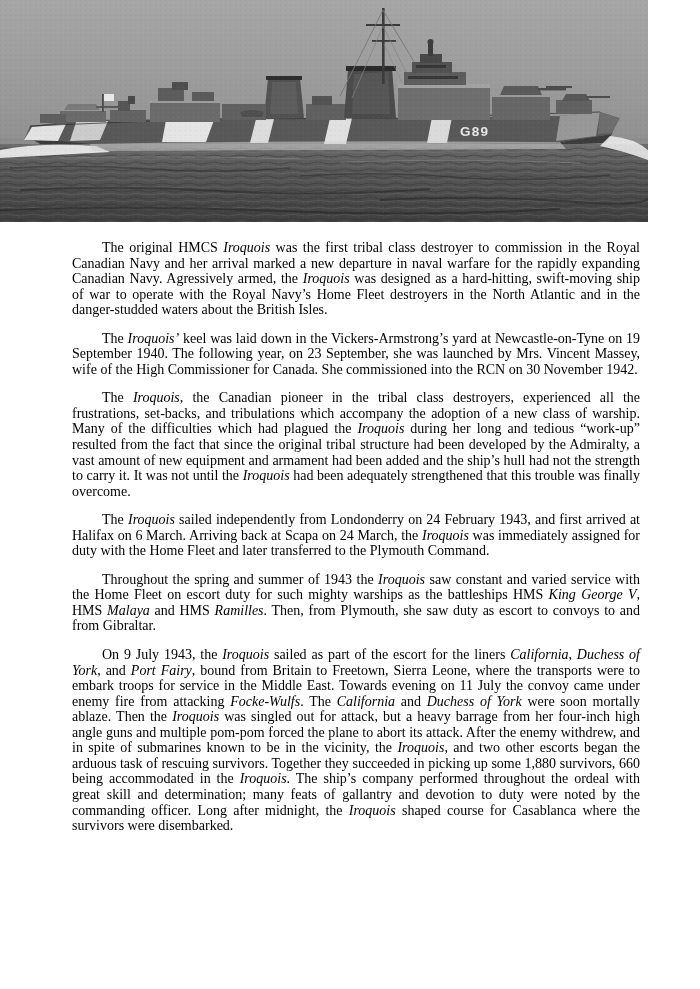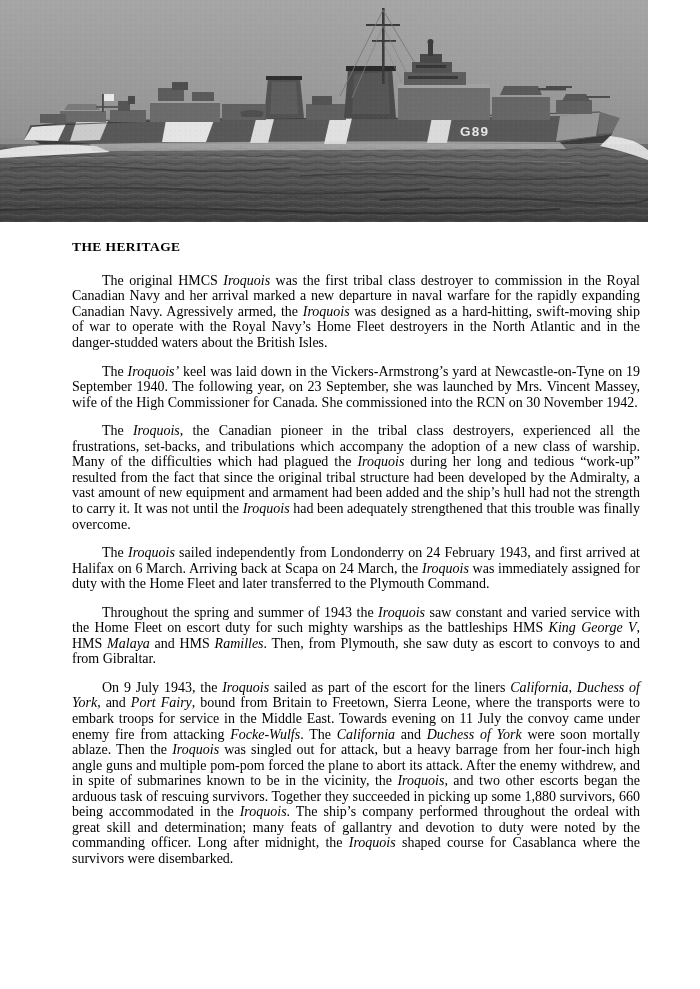--- a/index.html
+++ b/index.html
@@ -192,21 +192,20 @@
       <path d="M0 210 Q140 205 280 211 T560 209" stroke="#222" stroke-width="2" fill="none"></path>
       <path d="M60 158 Q180 155 300 159" stroke="#8c8c8c" stroke-width="1" fill="none"></path>
       <path d="M340 162 Q460 158 580 163" stroke="#8c8c8c" stroke-width="1" fill="none"></path>
     </g>
 
     <rect x="0" y="0" width="648" height="222" fill="url(#grain)"></rect>
   </svg>
 </div>
 
 <div id="content">
-  <h1 id="page-title">THE HERITAGE</h1>
 
   <p class="para"><span>The original HMCS </span><i>Iroquois</i><span> was the first tribal class destroyer to commission in the Royal Canadian Navy and her arrival marked a new departure in naval warfare for the rapidly expanding Canadian Navy. Agressively armed, the </span><i>Iroquois</i><span> was designed as a hard-hitting, swift-moving ship of war to operate with the Royal Navy’s Home Fleet destroyers in the North Atlantic and in the danger-studded waters about the British Isles.</span></p>
   <p class="para"><span>The </span><i>Iroquois’</i><span> keel was laid down in the Vickers-Armstrong’s yard at Newcastle-on-Tyne on 19 September 1940. The following year, on 23 September, she was launched by Mrs. Vincent Massey, wife of the High Commissioner for Canada. She commissioned into the RCN on 30 November 1942.</span></p>
   <p class="para"><span>The </span><i>Iroquois</i><span>, the Canadian pioneer in the tribal class destroyers, experienced all the frustrations, set-backs, and tribulations which accompany the adoption of a new class of warship. Many of the difficulties which had plagued the </span><i>Iroquois</i><span> during her long and tedious “work-up” resulted from the fact that since the original tribal structure had been developed by the Admiralty, a vast amount of new equipment and armament had been added and the ship’s hull had not the strength to carry it. It was not until the </span><i>Iroquois</i><span> had been adequately strengthened that this trouble was finally overcome.</span></p>
   <p class="para"><span>The </span><i>Iroquois</i><span> sailed independently from Londonderry on 24 February 1943, and first arrived at Halifax on 6 March. Arriving back at Scapa on 24 March, the </span><i>Iroquois</i><span> was immediately assigned for duty with the Home Fleet and later transferred to the Plymouth Command.</span></p>
   <p class="para"><span>Throughout the spring and summer of 1943 the </span><i>Iroquois</i><span> saw constant and varied service with the Home Fleet on escort duty for such mighty warships as the battleships HMS </span><i>King George V</i><span>, HMS </span><i>Malaya</i><span> and HMS </span><i>Ramilles</i><span>. Then, from Plymouth, she saw duty as escort to convoys to and from Gibraltar.</span></p>
   <p class="para"><span>On 9 July 1943, the </span><i>Iroquois</i><span> sailed as part of the escort for the liners </span><i>California, Duchess of York</i><span>, and </span><i>Port Fairy</i><span>, bound from Britain to Freetown, Sierra Leone, where the transports were to embark troops for service in the Middle East. Towards evening on 11 July the convoy came under enemy fire from attacking </span><i>Focke-Wulfs</i><span>. The </span><i>California</i><span> and </span><i>Duchess of York</i><span> were soon mortally ablaze. Then the </span><i>Iroquois</i><span> was singled out for attack, but a heavy barrage from her four-inch high angle guns and multiple pom-pom forced the plane to abort its attack. After the enemy withdrew, and in spite of submarines known to be in the vicinity, the </span><i>Iroquois</i><span>, and two other escorts began the arduous task of rescuing survivors. Together they succeeded in picking up some 1,880 survivors, 660 being accommodated in the </span><i>Iroquois</i><span>. The ship’s company performed throughout the ordeal with great skill and determination; many feats of gallantry and devotion to duty were noted by the commanding officer. Long after midnight, the </span><i>Iroquois</i><span> shaped course for Casablanca where the survivors were disembarked.</span></p>
 </div>
 
 </body></html>

